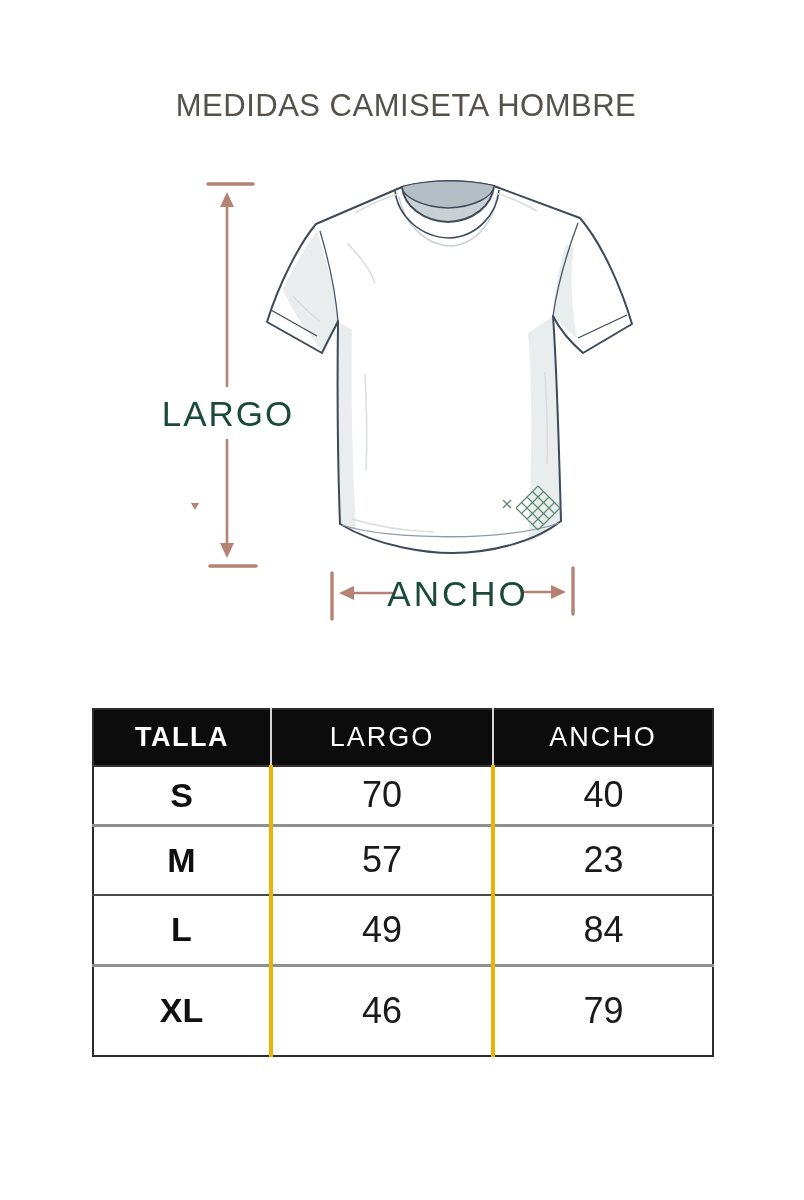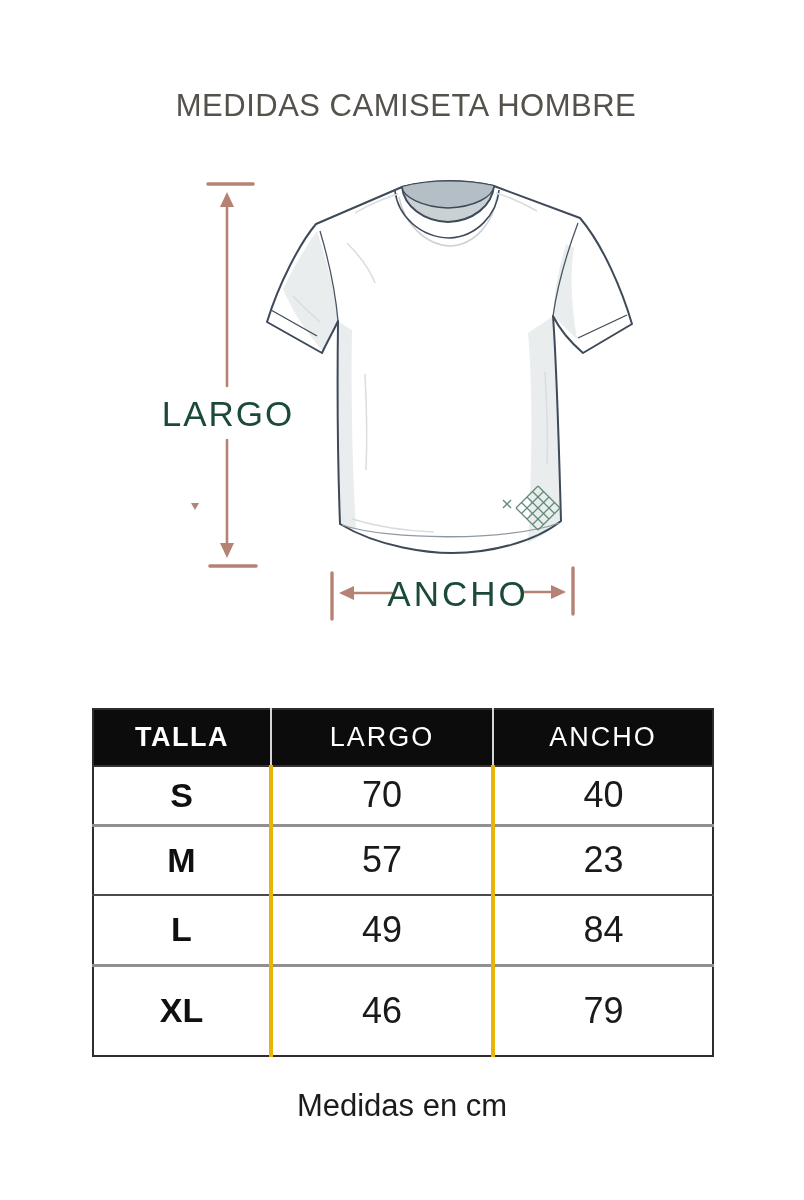--- a/index.html
+++ b/index.html
@@ -164,15 +164,14 @@
         <td class="num">84</td>
       </tr>
       <tr class="row-xl">
         <td class="size">XL</td>
         <td class="num">46</td>
         <td class="num">79</td>
       </tr>
     </tbody>
   </table>
 
-  <div class="footer">Medidas en cm</div>
 
 </div>
 
 </body></html>

